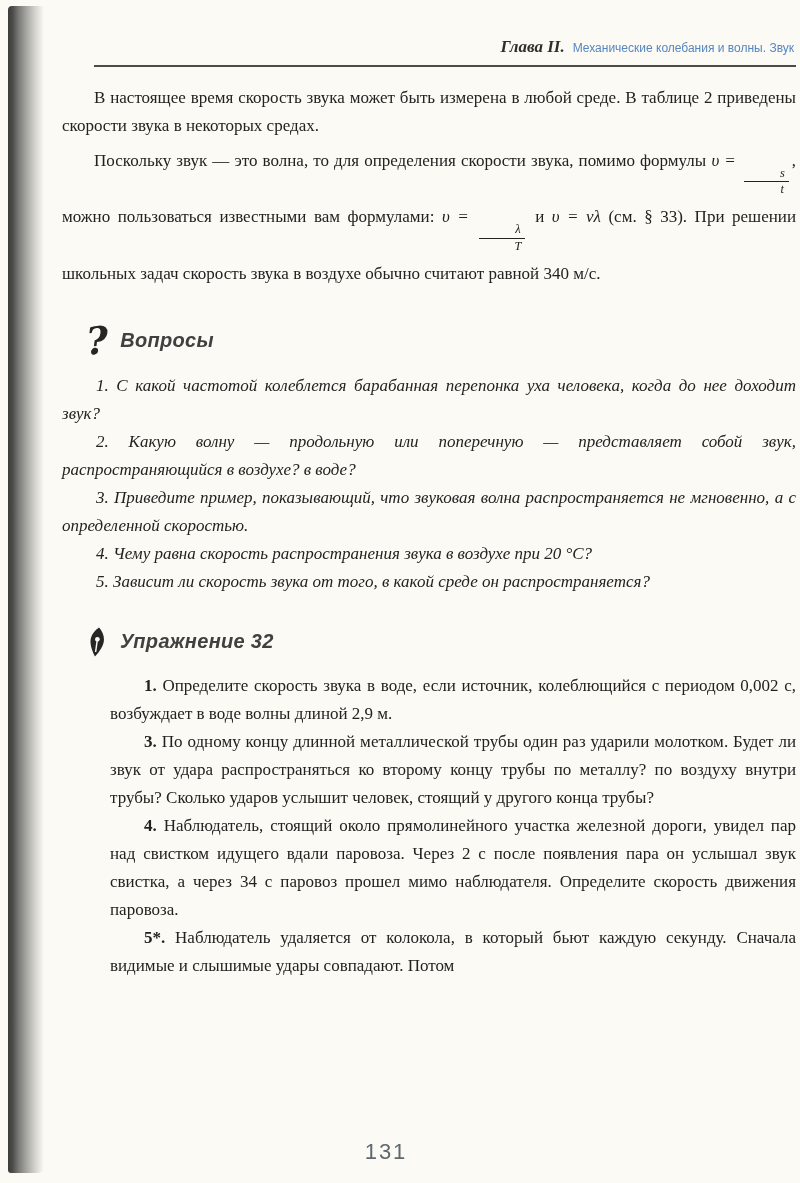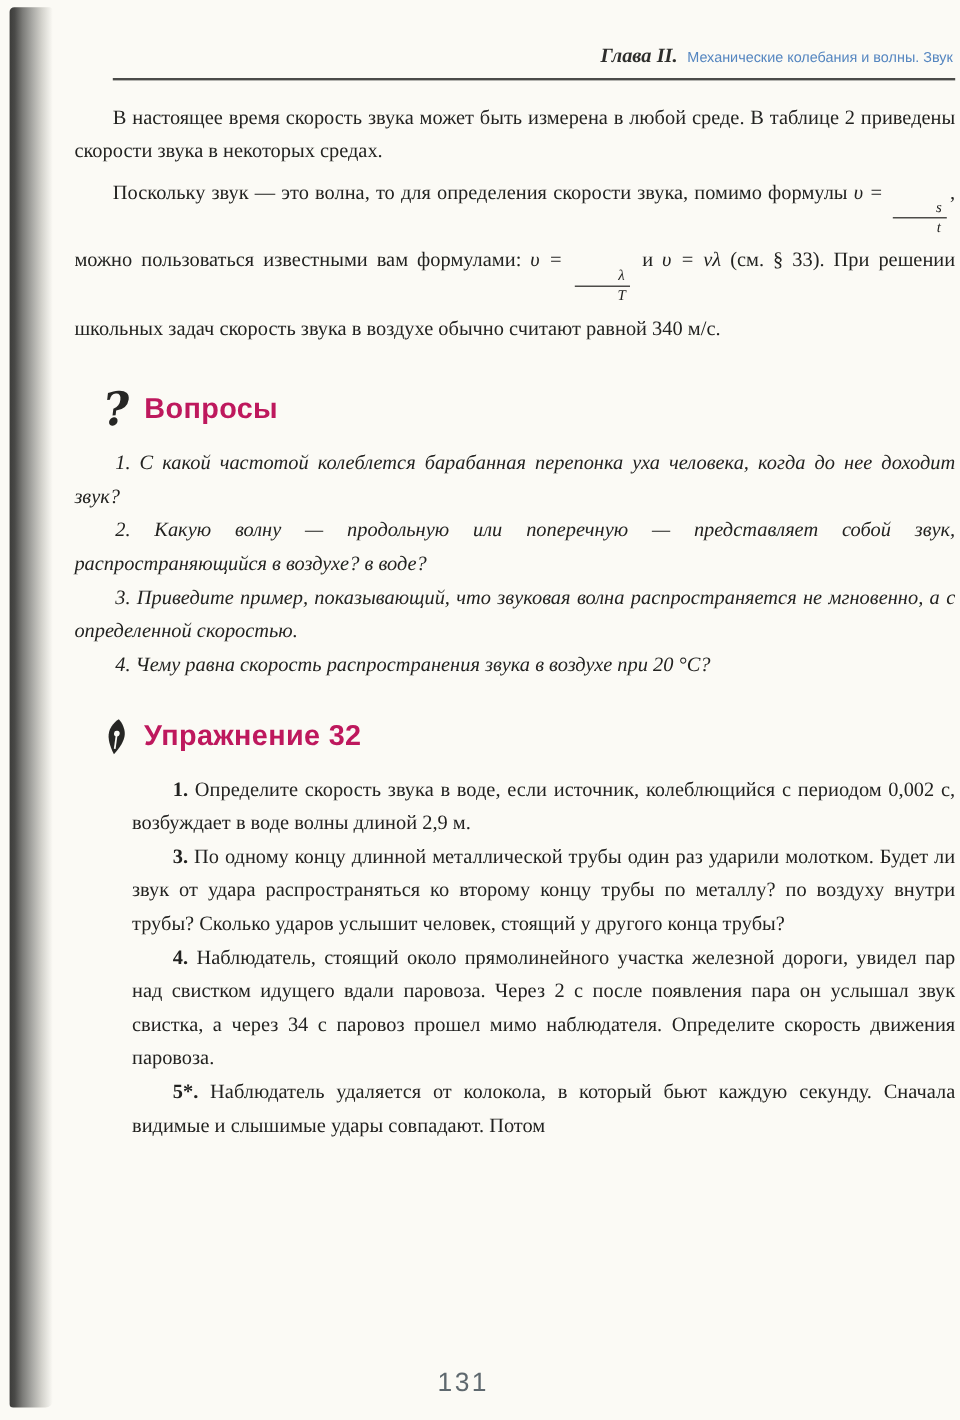--- a/index.html
+++ b/index.html
@@ -49,22 +49,22 @@
     font-style:italic; margin:0 3px;
   }
   .frac .num { border-bottom:1.5px solid #222220; padding:0 4px 1px; }
   .frac .den { padding-top:1px; }
   .section-head {
     display:flex; align-items:center; gap:12px;
     margin-top:30px; margin-bottom:14px; margin-left:24px;
   }
   .section-title {
     font-family:"Liberation Sans","DejaVu Sans",sans-serif;
-    font-weight:bold; 
-    font-size:24px; color:#be185d; letter-spacing:0.3px;
+    font-weight:bold; font-style:italic;
+    font-size:20px; color:#404040; letter-spacing:0.3px;
   }
   .qmark-icon {
     font-family:"DejaVu Serif",serif;
     font-weight:900; font-style:italic; font-size:38px; line-height:34px;
     color:#262624; transform:rotate(-4deg);
   }
   .nib-icon { width:22px; height:32px; transform:rotate(8deg); }
   .q-list { font-style:italic; }
   .q-list p.para { text-indent:34px; }
   .ex-list p.para { text-indent:34px;margin-left:48px; }
@@ -102,20 +102,21 @@
   <div class="section-head">
     <span class="qmark-icon">?</span>
     <span class="section-title">Вопросы</span>
   </div>
 
   <div class="q-list body-text">
     <p class="para">1. С какой частотой колеблется барабанная перепонка уха человека, когда до нее доходит звук?</p>
     <p class="para">2. Какую волну — продольную или поперечную — представляет собой звук, распространяющийся в воздухе? в воде?</p>
     <p class="para">3. Приведите пример, показывающий, что звуковая волна распространяется не мгновенно, а с определенной скоростью.</p>
     <p class="para">4. Чему равна скорость распространения звука в воздухе при 20 °C?</p>
+    <p class="para">5. Зависит ли скорость звука от того, в какой среде он распространяется?</p>
   </div>
 
   <div class="section-head">
     <svg class="nib-icon" viewBox="0 0 24 34" xmlns="http://www.w3.org/2000/svg">
       <path d="M12 1 C15.5 4 18.6 8.5 19.2 13.5 C19.9 19.5 16.5 26.5 12 33 C7.5 26.5 4.1 19.5 4.8 13.5 C5.4 8.5 8.5 4 12 1 Z" fill="#262624"></path>
       <circle cx="12" cy="14" r="2.6" fill="#fbfaf5"></circle>
       <rect x="11.2" y="16" width="1.6" height="12" fill="#fbfaf5"></rect>
     </svg>
     <span class="section-title">Упражнение 32</span>
   </div>

